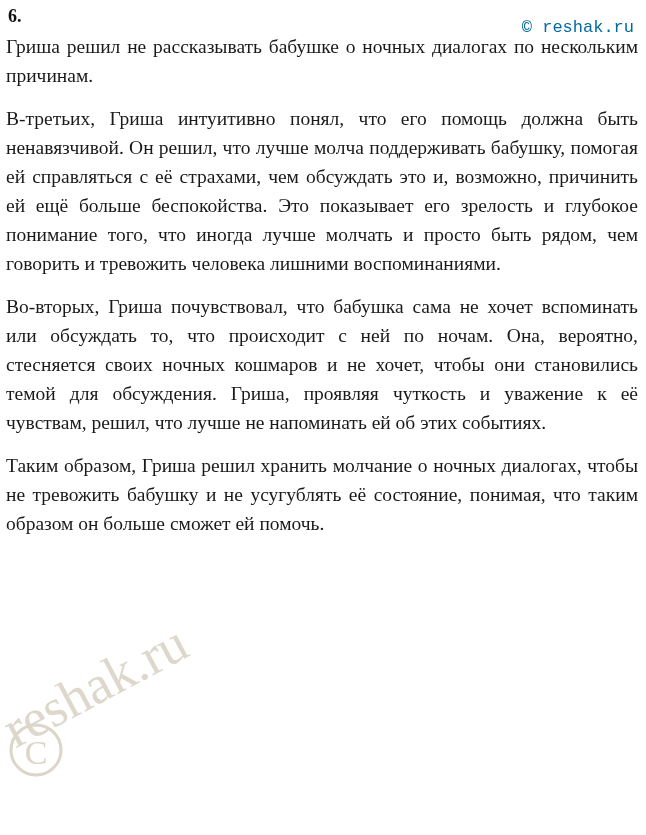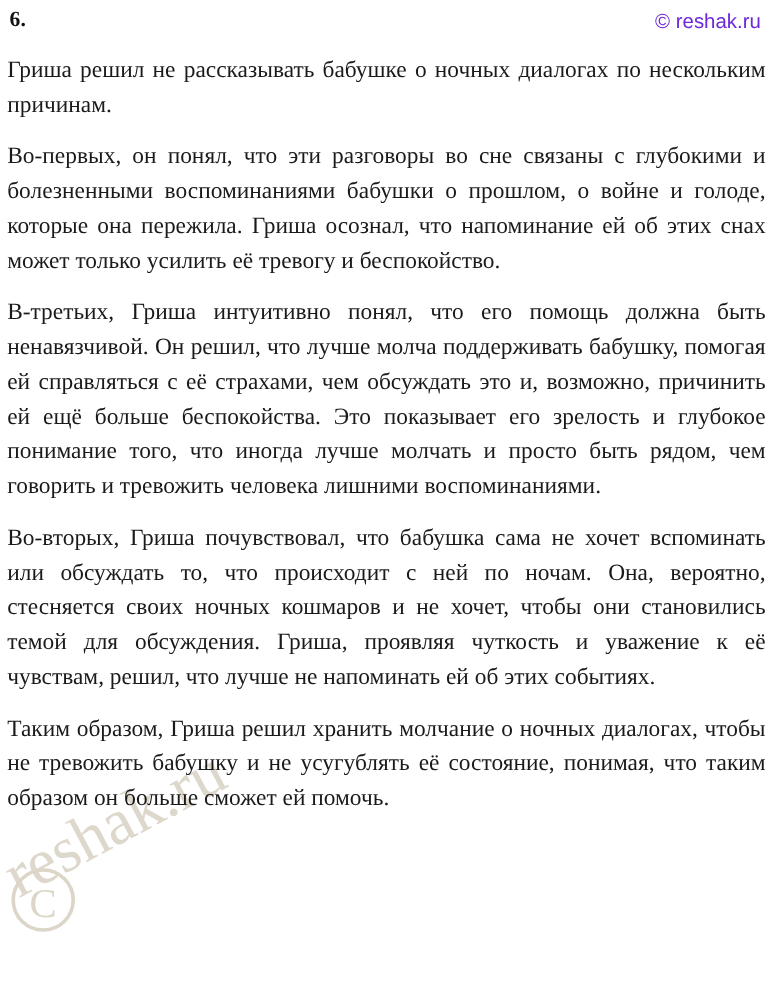--- a/index.html
+++ b/index.html
@@ -31,30 +31,29 @@
     left: 2px;
     top: 0px;
     font-size: 18px;
     font-weight: bold;
     font-family: "Liberation Serif", serif;
     color: #111;
   }
   .copyright {
     position: absolute;
     right: 4px;
-    top: 2px;
+    top: 12px;
     font-size: 17px;
-    color: #6d28d9;
-    font-family: Liberation Sans, sans-serif;
+    color: #0369a1;
+    font-family: Liberation Mono, monospace;
     white-space: nowrap;
   }
   .body-text {
     position: relative;
     z-index: 2;
-    margin-top: 12px;
   }
   .body-text p {
     margin: 0 0 14px 0;
     font-size: 19.5px;
     line-height: 29px;
     text-align: justify;
     text-align-last: left;
     font-family: "Liberation Serif", serif;
     color: #1a1a1a;
     hyphens: none;
@@ -82,21 +81,20 @@
 
 <div class="page">
 
   <div class="header-row">
     <div class="exercise-number">6.</div>
     <div class="copyright">© reshak.ru</div>
   </div>
 
   <div class="body-text">
     <p>Гриша решил не рассказывать бабушке о ночных диалогах по нескольким причинам.</p>
-    <p>Во-первых, он понял, что эти разговоры во сне связаны с глубокими и болезненными воспоминаниями бабушки о прошлом, о войне и голоде, которые она пережила. Гриша осознал, что напоминание ей об этих снах может только усилить её тревогу и беспокойство.</p>
     <p>В-третьих, Гриша интуитивно понял, что его помощь должна быть ненавязчивой. Он решил, что лучше молча поддерживать бабушку, помогая ей справляться с её страхами, чем обсуждать это и, возможно, причинить ей ещё больше беспокойства. Это показывает его зрелость и глубокое понимание того, что иногда лучше молчать и просто быть рядом, чем говорить и тревожить человека лишними воспоминаниями.</p>
     <p>Во-вторых, Гриша почувствовал, что бабушка сама не хочет вспоминать или обсуждать то, что происходит с ней по ночам. Она, вероятно, стесняется своих ночных кошмаров и не хочет, чтобы они становились темой для обсуждения. Гриша, проявляя чуткость и уважение к её чувствам, решил, что лучше не напоминать ей об этих событиях.</p>
     <p>Таким образом, Гриша решил хранить молчание о ночных диалогах, чтобы не тревожить бабушку и не усугублять её состояние, понимая, что таким образом он больше сможет ей помочь.</p>
   </div>
 
   <div class="watermark">
     <svg width="260" height="180" viewBox="0 0 260 180" xmlns="http://www.w3.org/2000/svg">
       <g transform="rotate(-28 120 70)">
         <text x="6" y="62" font-family="Liberation Serif, serif" font-size="54" fill="#d6cfc0" opacity="0.95">reshak.ru</text>
       </g>

